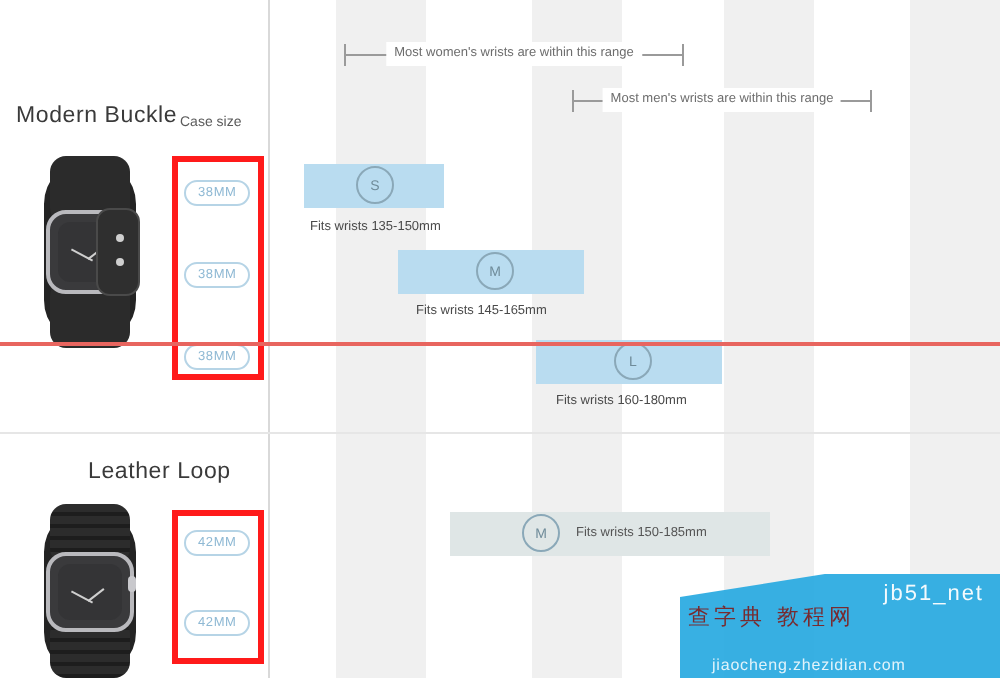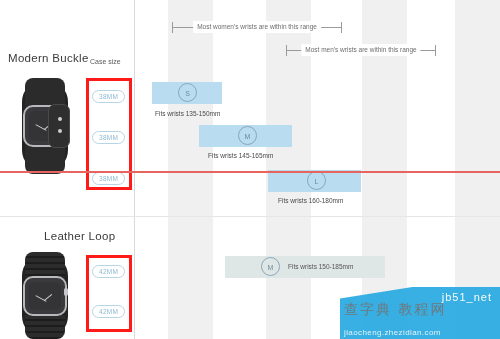--- a/index.html
+++ b/index.html
@@ -293,29 +293,29 @@
     font-size: 11px;
     color: #ffffff;
     font-family: Liberation Sans, sans-serif;
     letter-spacing: 1px;
     opacity: .95;
   }
   .wm .wm-cn {
     position: absolute;
     left: 4px;
     top: 14px;
-    font-size: 14px;
-    color: #737373;
+    font-size: 11px;
+    color: #7f1d1d;
     letter-spacing: 2px;
     font-family: "DejaVu Sans", sans-serif;
     opacity: .9;
   }
   .wm .wm-url {
     position: absolute;
-    left: 4px;
+    left: 16px;
     bottom: 2px;
     font-size: 8px;
     color: #ffffff;
     letter-spacing: .4px;
     opacity: .85;
   }
 </style>
 </head>
 <body>
 

